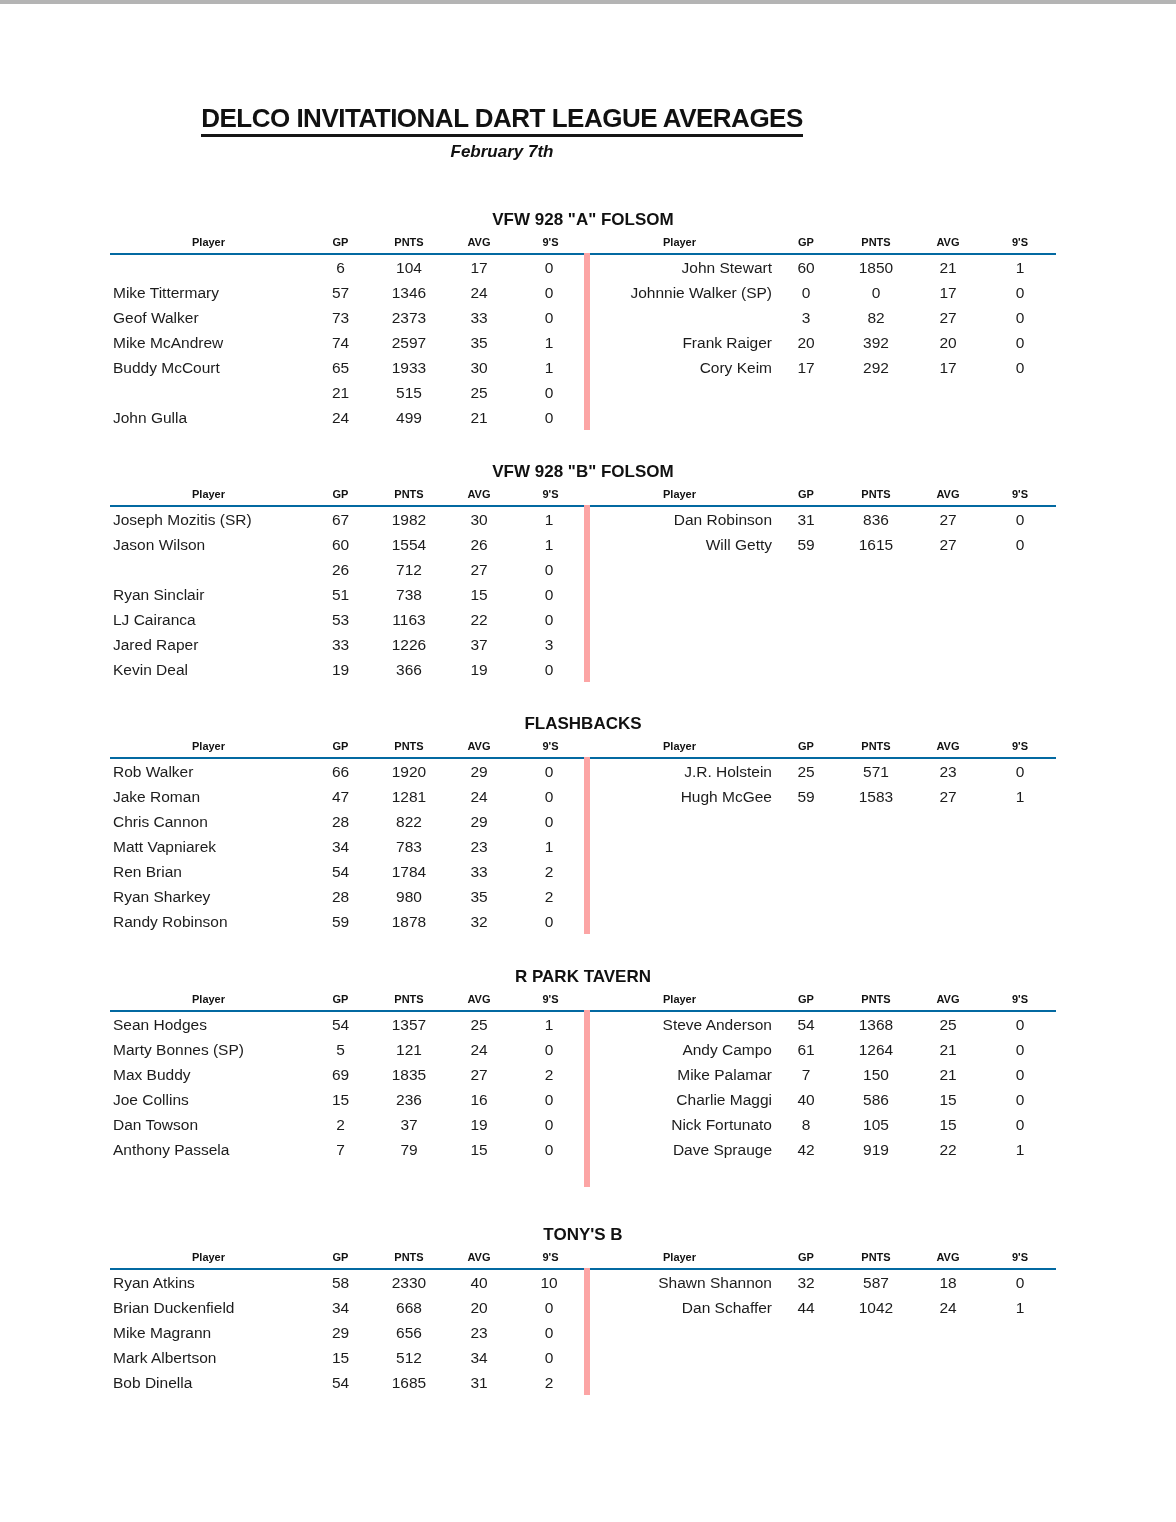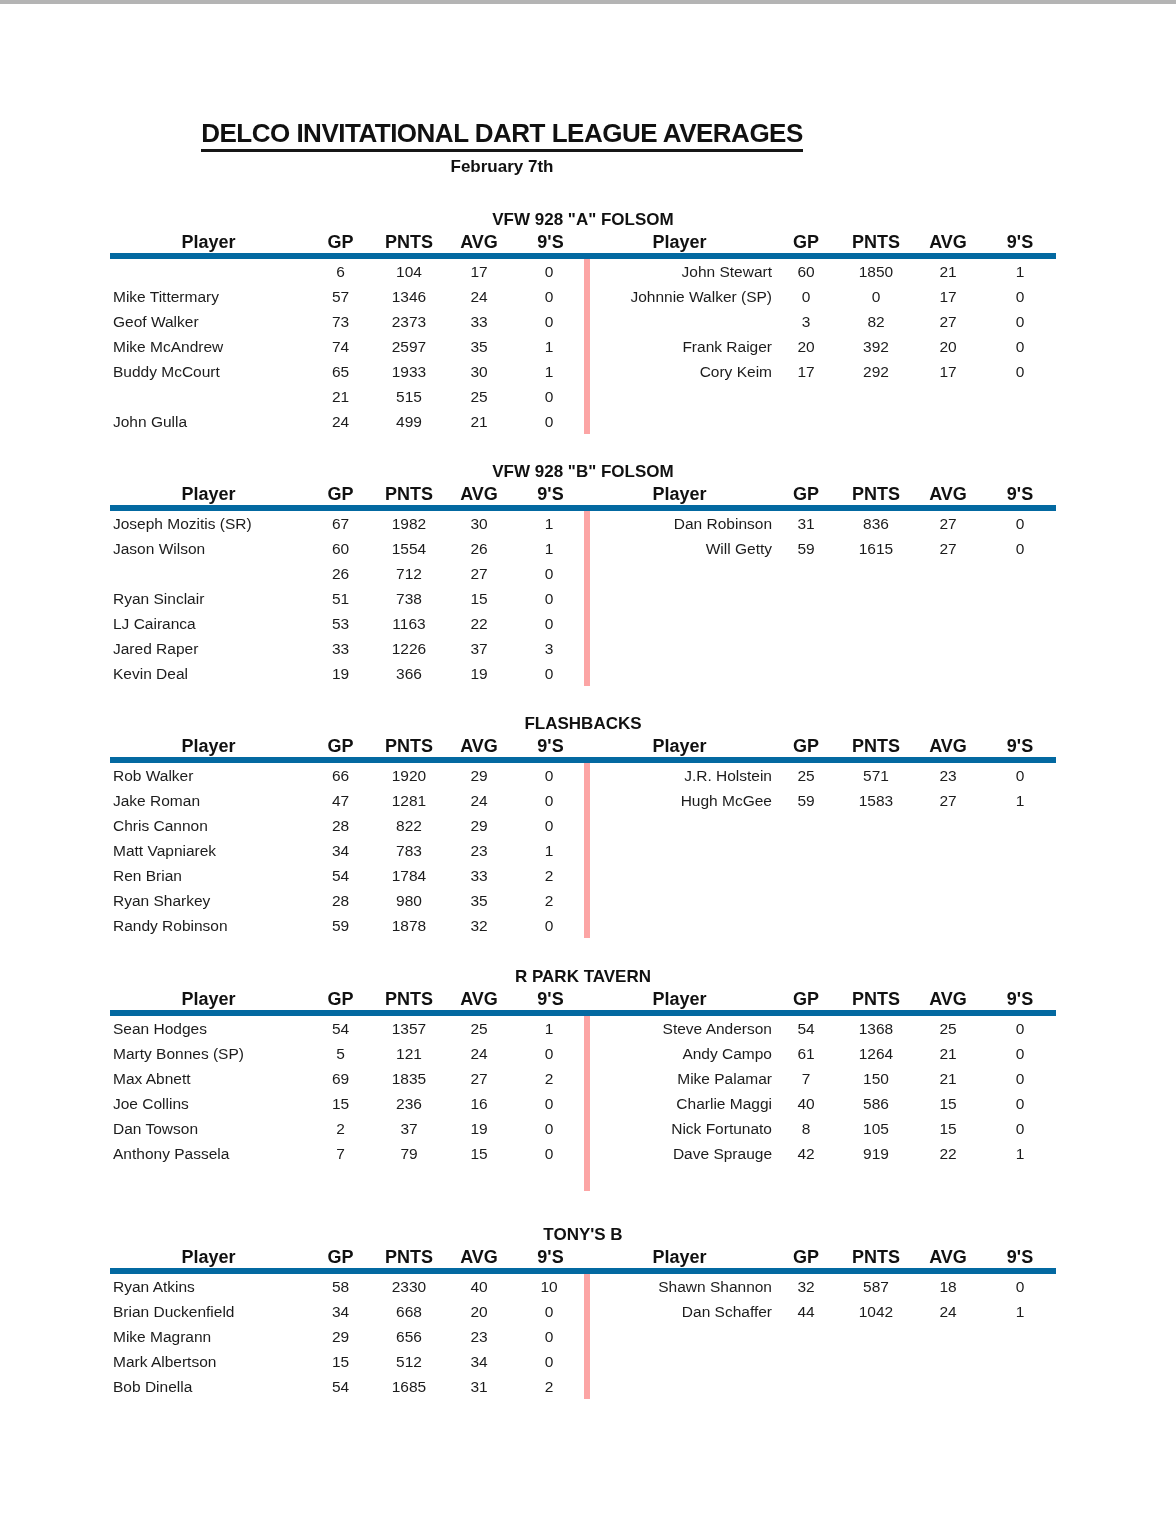--- a/index.html
+++ b/index.html
@@ -9,48 +9,48 @@
     height:1522px;
     background:#ffffff;
     font-family:"Liberation Sans", sans-serif;
     color:#1a1a1a;
     overflow:hidden;
   }
   .scan-edge-bar{
     position:absolute;top:0;left:0;width:1176px;height:4px;background:#b4b4b4;
   }
   .doc-header{
-    position:absolute;top:118px;left:0;width:1004px;text-align:center;
+    position:absolute;top:103px;left:0;width:1004px;text-align:center;
   }
   .doc-title{
     display:inline-block;
     font-size:26px;line-height:30px;font-weight:bold;color:#111111;
     border-bottom:3px solid #161616;
     padding-bottom:1px;
     letter-spacing:-0.5px;
     white-space:nowrap;
   }
   .doc-date{
     margin-top:5px;
-    font-size:17px;line-height:20px;font-weight:bold;color:#111111;
+    font-size:17px;line-height:20px;font-weight:bold;color:#111111;font-style:italic;
   }
   .team-section{
     position:absolute;left:110px;width:946px;
   }
   .team-title{
     text-align:center;font-weight:bold;font-size:17px;line-height:22px;color:#111111;
     white-space:nowrap;
   }
   table.averages{
     width:946px;border-collapse:collapse;table-layout:fixed;margin-top:1px;
   }
   table.averages th{
-    font-size:18px;font-weight:bold;color:#111111;
+    font-size:11px;font-weight:bold;color:#111111;
     height:21px;line-height:21px;
-    border-bottom:6px solid #0369a1;
+    border-bottom:2px solid #0369a1;
     padding:0;text-align:center;white-space:nowrap;overflow:hidden;
   }
   table.averages td{
     font-size:15.5px;color:#1c1c1c;
     height:25px;line-height:25px;
     padding:0;text-align:center;white-space:nowrap;overflow:hidden;
   }
   
   .side-left.col-player{width:197px;}
   .side-left.col-gp{width:67px;}
@@ -430,21 +430,21 @@
             <td class="side-left col-pnts">121</td>
             <td class="side-left col-avg">24</td>
             <td class="side-left col-nines">0</td>
             <td class="side-right col-player">Andy Campo</td>
             <td class="side-right col-gp">61</td>
             <td class="side-right col-pnts">1264</td>
             <td class="side-right col-avg">21</td>
             <td class="side-right col-nines">0</td>
           </tr>
           <tr>
-            <td class="side-left col-player">Max Abnett</td>
+            <td class="side-left col-player">Max Buddy</td>
             <td class="side-left col-gp">69</td>
             <td class="side-left col-pnts">1835</td>
             <td class="side-left col-avg">27</td>
             <td class="side-left col-nines">2</td>
             <td class="side-right col-player">Mike Palamar</td>
             <td class="side-right col-gp">7</td>
             <td class="side-right col-pnts">150</td>
             <td class="side-right col-avg">21</td>
             <td class="side-right col-nines">0</td>
           </tr>

